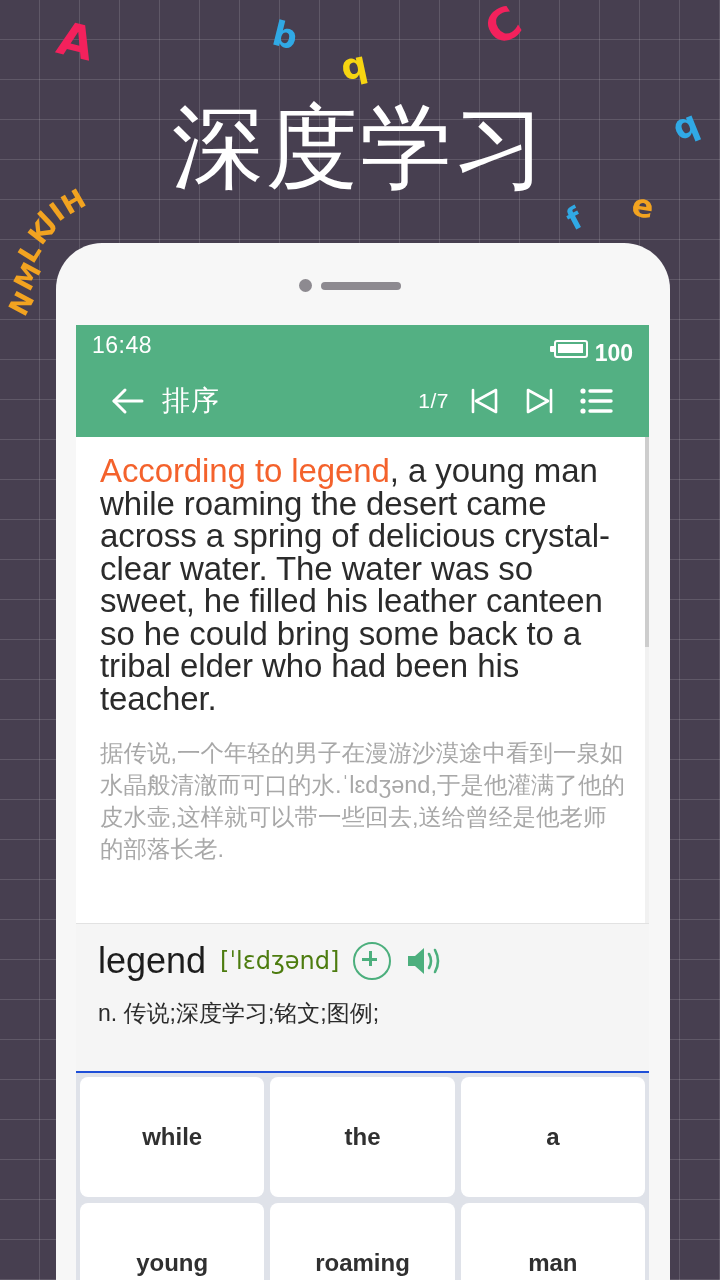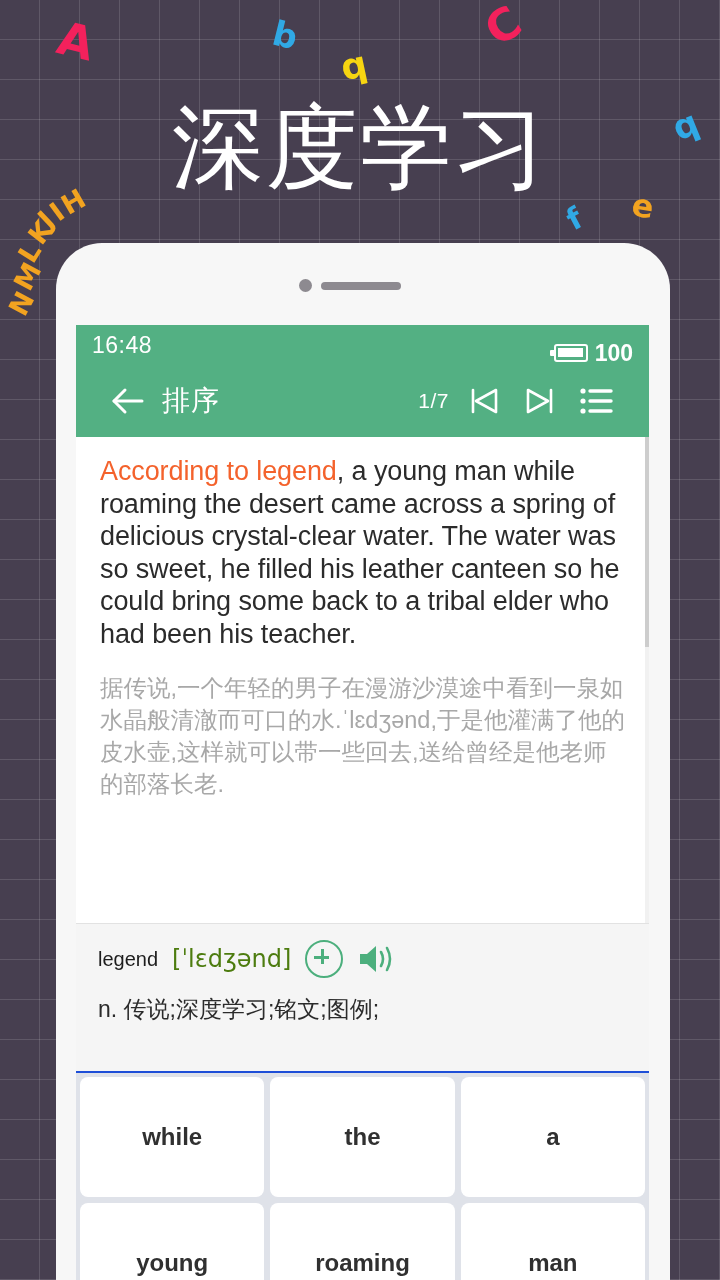--- a/index.html
+++ b/index.html
@@ -120,21 +120,20 @@
   }
   #status-time {
     color: #ffffff;
     font-size: 23px;
     font-weight: normal;
     letter-spacing: 0.5px;
   }
   #status-right {
     margin-left: auto;
     display: flex;
-    align-items: center;
     gap: 7px;
     margin-top: 16px;
   }
   .battery-icon {
     position: relative;
     width: 34px;
     height: 18px;
     border: 2.5px solid #ffffff;
     border-radius: 3px;
     box-sizing: border-box;
@@ -197,21 +196,21 @@
   
   #reading {
     position: relative;
     height: 486px;
     padding: 18px 24px 0 24px;
     box-sizing: border-box;
     background: #ffffff;
     overflow: hidden;
   }
   #english-text {
-    font-size: 27px;
+    font-size: 33px;
     line-height: 32.5px;
     color: #2b2b2b;
     letter-spacing: -0.1px;
   }
   #english-text .hl { color: #f4622c; }
   #chinese-text {
     margin-top: 22px;
     font-size: 23.5px;
     line-height: 32px;
     color: #a8a8a8;
@@ -241,21 +240,21 @@
     padding: 16px 22px 0 22px;
     box-sizing: border-box;
     height: 148px;
   }
   #dict-row {
     display: flex;
     align-items: center;
     gap: 14px;
   }
   #dict-word {
-    font-size: 20px;
+    font-size: 36px;
     color: #1d1d1d;
   }
   #dict-phonetic {
     font-size: 24px;
     color: #4d7c0f;
     font-family: "DejaVu Sans", sans-serif;
   }
   #add-word-btn {
     width: 34px; height: 34px;
     border: 2.5px solid #4caf7d;

